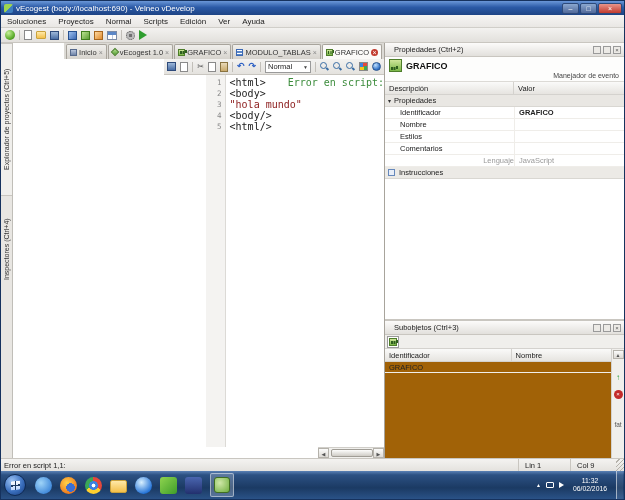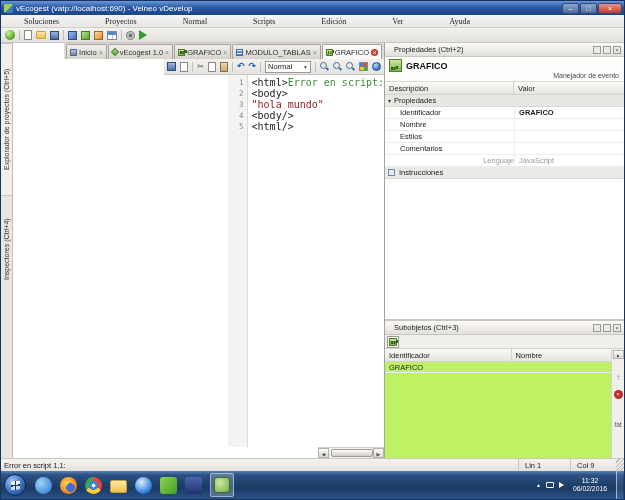--- a/index.html
+++ b/index.html
@@ -13,21 +13,21 @@
   .app-icon { width:9px; height:9px; background:linear-gradient(135deg,#9fd44f 50%,#3f7fbf 50%); border-radius:2px; margin:0 3px 0 1px; }
   .title-text { flex:1; white-space:nowrap; overflow:hidden; }
   .winbtns { display:flex; gap:1px; }
   .winbtn { width:17px; height:11px; font-size:7px; line-height:9px; text-align:center; color:#fff;
     background:linear-gradient(#8aa7d0,#51699a); border:1px solid #2e4a7a; border-radius:2px; cursor:default; }
   .winbtn.close { width:24px; background:linear-gradient(#e8948a,#c23b2e); }
 
   
   .menubar { height:13px; flex:0 0 13px; background:linear-gradient(#f6f5f4,#e9e7e4); border-bottom:1px solid #d0cec9;
     display:flex; align-items:center; font-size:8px; color:#222; }
-  .menu-item { padding:0 23px;font-family:Liberation Serif, serif; }
+  .menu-item { padding:0 6px; }
   .toolbar { height:15px; flex:0 0 15px; background:linear-gradient(#f3f2f0,#e2e0dc); border-bottom:1px solid #c9c6c0;
     display:flex; align-items:center; gap:4px; padding:0 4px; }
   .tsep { width:1px; height:10px; background:#c2bfb9; }
   .ic { display:inline-block; }
   .sphere { width:10px; height:10px; border-radius:50%; background:radial-gradient(circle at 35% 30%,#c7f09a,#5faf2e 60%,#2e6e12); }
   .doc { width:8px; height:10px; background:#fff; border:1px solid #8a8a8a; }
   .folder { width:10px; height:8px; background:linear-gradient(#ffe9a8,#f3c04b); border:1px solid #caa23c; border-radius:1px; }
   .floppy { width:9px; height:9px; background:linear-gradient(#9db7d8,#4a6ea5); border:1px solid #2e4a7a; }
   .cube-b { width:9px; height:9px; background:linear-gradient(135deg,#9dc0ef,#3c69b4); border:1px solid #27508f; }
   .cube-g { width:9px; height:9px; background:linear-gradient(135deg,#b9e291,#5d9e35); border:1px solid #3f7d1e; }
@@ -74,21 +74,21 @@
   .mag::before { content:""; position:absolute; left:0; top:0; width:5px; height:5px; border:1.5px solid #3a6ea5; border-radius:50%; }
   .mag::after { content:""; position:absolute; left:6px; top:6px; width:3px; height:1.5px; background:#3a6ea5; transform:rotate(45deg); }
   .colorgrid { width:9px; height:9px; background:conic-gradient(#e4483c 0 90deg,#3aa757 0 180deg,#f5c518 0 270deg,#3b82e0 0 360deg); border:1px solid #888; }
   .globe { width:9px; height:9px; border-radius:50%; background:radial-gradient(circle at 35% 30%,#bfe0ff,#2f6fc4 70%); border:1px solid #24528f; }
 
   .editor { flex:1; display:flex; min-height:0; background:#fff; }
   .gutter { flex:0 0 20px; background:#f4f3f1; border-right:1px solid #dcdad6; padding:2px 3px 0 0;
     font-family:"DejaVu Sans Mono", monospace; font-size:7.5px; color:#8a8a8a; text-align:right; line-height:11px; }
   .code-col { flex:1; padding:2px 0 0 4px; font-family:"DejaVu Sans Mono", monospace; font-size:10px; line-height:11px; color:#1a1a1a; }
   .code-line { display:flex; white-space:pre; }
-  .comment { color:#3c8c3c; }
+  .comment { color:#3c8c3c; margin-left:22px; }
   .code-col .code-line:nth-child(3) .code { color:#8b1a1a; }
   .hscroll { height:11px; flex:0 0 11px; background:#f0efec; border-top:1px solid #d0cec9; display:flex; align-items:center; }
   .scr-btn { width:11px; height:10px; font-size:5px; color:#555; text-align:center; line-height:10px;
     background:linear-gradient(#fbfbfa,#dddad5); border:1px solid #b5b2ab; }
   .thumb { width:42px; height:8px; margin-left:2px; background:linear-gradient(#fdfdfc,#cfccc6); border:1px solid #a09d96; border-radius:2px; }
   .hs-space { flex:1; }
 
   
   .right { flex:0 0 239px; display:flex; flex-direction:column; background:#e6e4e0; }
   .panel-title { height:14px; flex:0 0 14px; background:linear-gradient(#fcfbfa,#e2e0dc); border-bottom:1px solid #c9c6c0;
@@ -109,21 +109,21 @@
   .prop-row .c1 { width:54%; padding-left:15px; overflow:hidden; white-space:nowrap; }
   .prop-row .c2 { flex:1; padding-left:4px; border-left:1px solid #efede9; height:100%; display:flex; align-items:center; overflow:hidden; white-space:nowrap; }
   .prop-row.group { background:#e9e7e3; border-bottom:1px solid #d9d7d2; }
   .prop-row.group .g-arrow { font-size:6px; margin:0 3px 0 3px; color:#333; }
   .prop-row .bold { font-weight:bold; }
   .prop-row.muted .c1, .prop-row.muted .c2 { color:#9a9a9a;text-align:right; }
   .prop-row.instructions { background:#eceae6; border-bottom:1px solid #d9d7d2; }
   .instr-ic { width:7px; height:7px; border:1px solid #6688bb; background:#e8eef8; margin:0 4px 0 3px; }
   .prop-fill { flex:1; background:#fff; }
 
-  .sub-panel { flex:1; display:flex; flex-direction:column; background:#bef264; min-height:0; }
+  .sub-panel { flex:1; display:flex; flex-direction:column; background:#a16207; min-height:0; }
   .sub-toolbar { height:14px; flex:0 0 14px; background:#f0efec; border-bottom:1px solid #d4d2ce; display:flex; align-items:center; padding:0 2px; }
   .sub-tb-btn { width:12px; height:12px; border:1px solid #9a9a9a; background:#fff; display:flex; align-items:center; justify-content:center; }
   .sub-tb-btn .chart-ic { width:8px; height:8px; }
   .sub-body { flex:1; display:flex; min-height:0; }
   .sub-table { flex:1; display:flex; flex-direction:column; }
   .sub-row { height:11px; flex:0 0 11px; display:flex; align-items:center; font-size:7.5px; color:#222; border-bottom:1px solid #f0eeea; }
   .sub-row .c1 { width:56%; padding-left:4px; }
   .sub-row .c2 { flex:1; padding-left:4px; }
   .sub-fill { flex:1; }
   .sub-strip { flex:0 0 13px; background:#f0efec; border-left:1px solid #d4d2ce; display:flex; flex-direction:column; align-items:center; padding-top:1px; }
@@ -172,21 +172,21 @@
   .clock { text-align:center; color:#fff; font-size:6.8px; line-height:8px; margin:0 4px; }
   .show-desktop { width:7px; height:100%; border-left:1px solid rgba(255,255,255,.55); background:rgba(255,255,255,.08); }
 </style>
 </head>
 <body>
 
 <div class="window">
 
   <div class="titlebar">
     <span class="app-icon"></span>
-    <span class="title-text">vEcogest (vatp://localhost:690) - Velneo vDevelop</span>
+    <span class="title-text">vEcogest (body://localhost:690) - Velneo vDevelop</span>
     <span class="winbtns">
       <span class="winbtn">–</span>
       <span class="winbtn">□</span>
       <span class="winbtn close">×</span>
     </span>
   </div>
 
   <div class="menubar">
     <span class="menu-item">Soluciones</span>
     <span class="menu-item">Proyectos</span>

